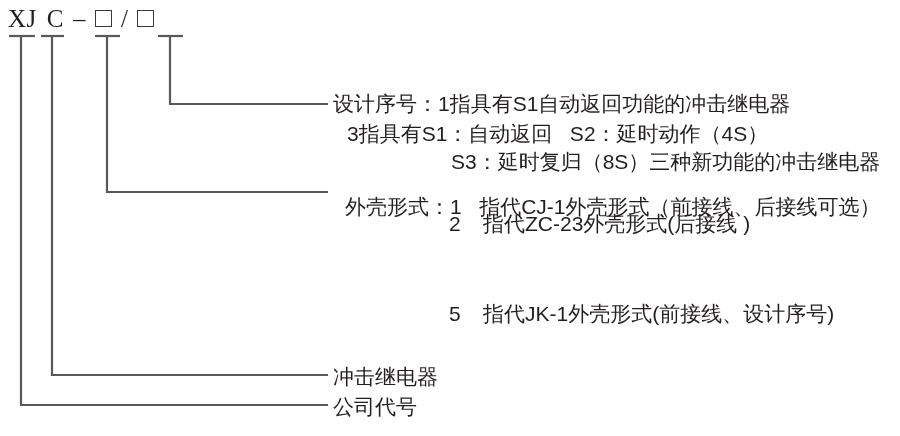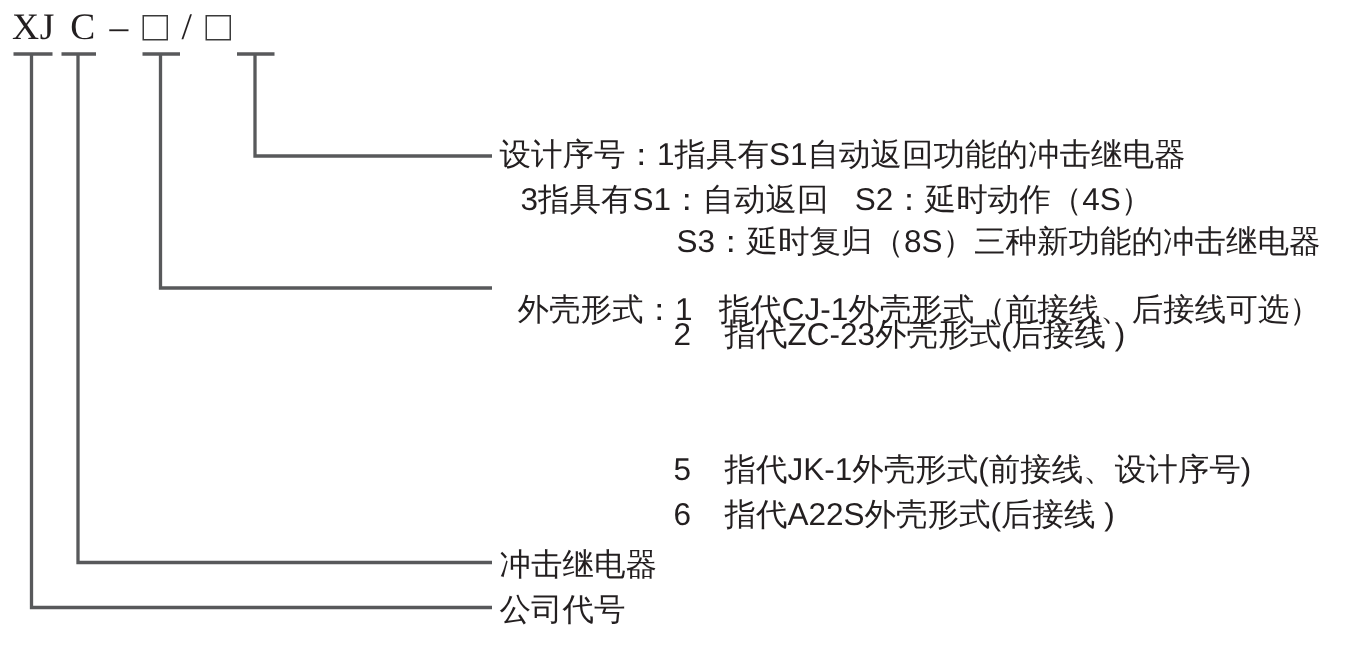--- a/index.html
+++ b/index.html
@@ -115,18 +115,17 @@
   </svg>
 
   <div class="txt lbl-design">设计序号：1指具有S1自动返回功能的冲击继电器</div>
   <div class="txt lbl-d2">3指具有S1：自动返回   S2：延时动作（4S）</div>
   <div class="txt lbl-d3">S3：延时复归（8S）三种新功能的冲击继电器</div>
 
   <div class="txt lbl-shell">外壳形式：1   指代CJ-1外壳形式（前接线、后接线可选）</div>
 
   <div class="txt lbl-s2"><span class="num">2</span><span>指代ZC-23外壳形式(后接线 )</span></div>
   <div class="txt lbl-s5"><span class="num">5</span><span>指代JK-1外壳形式(前接线、设计序号)</span></div>
-  <div class="txt lbl-s6"><span class="num">6</span><span>指代A22S外壳形式(后接线 )</span></div>
 
   <div class="txt lbl-relay">冲击继电器</div>
   <div class="txt lbl-company">公司代号</div>
 
 </div>
 
 </body></html>

